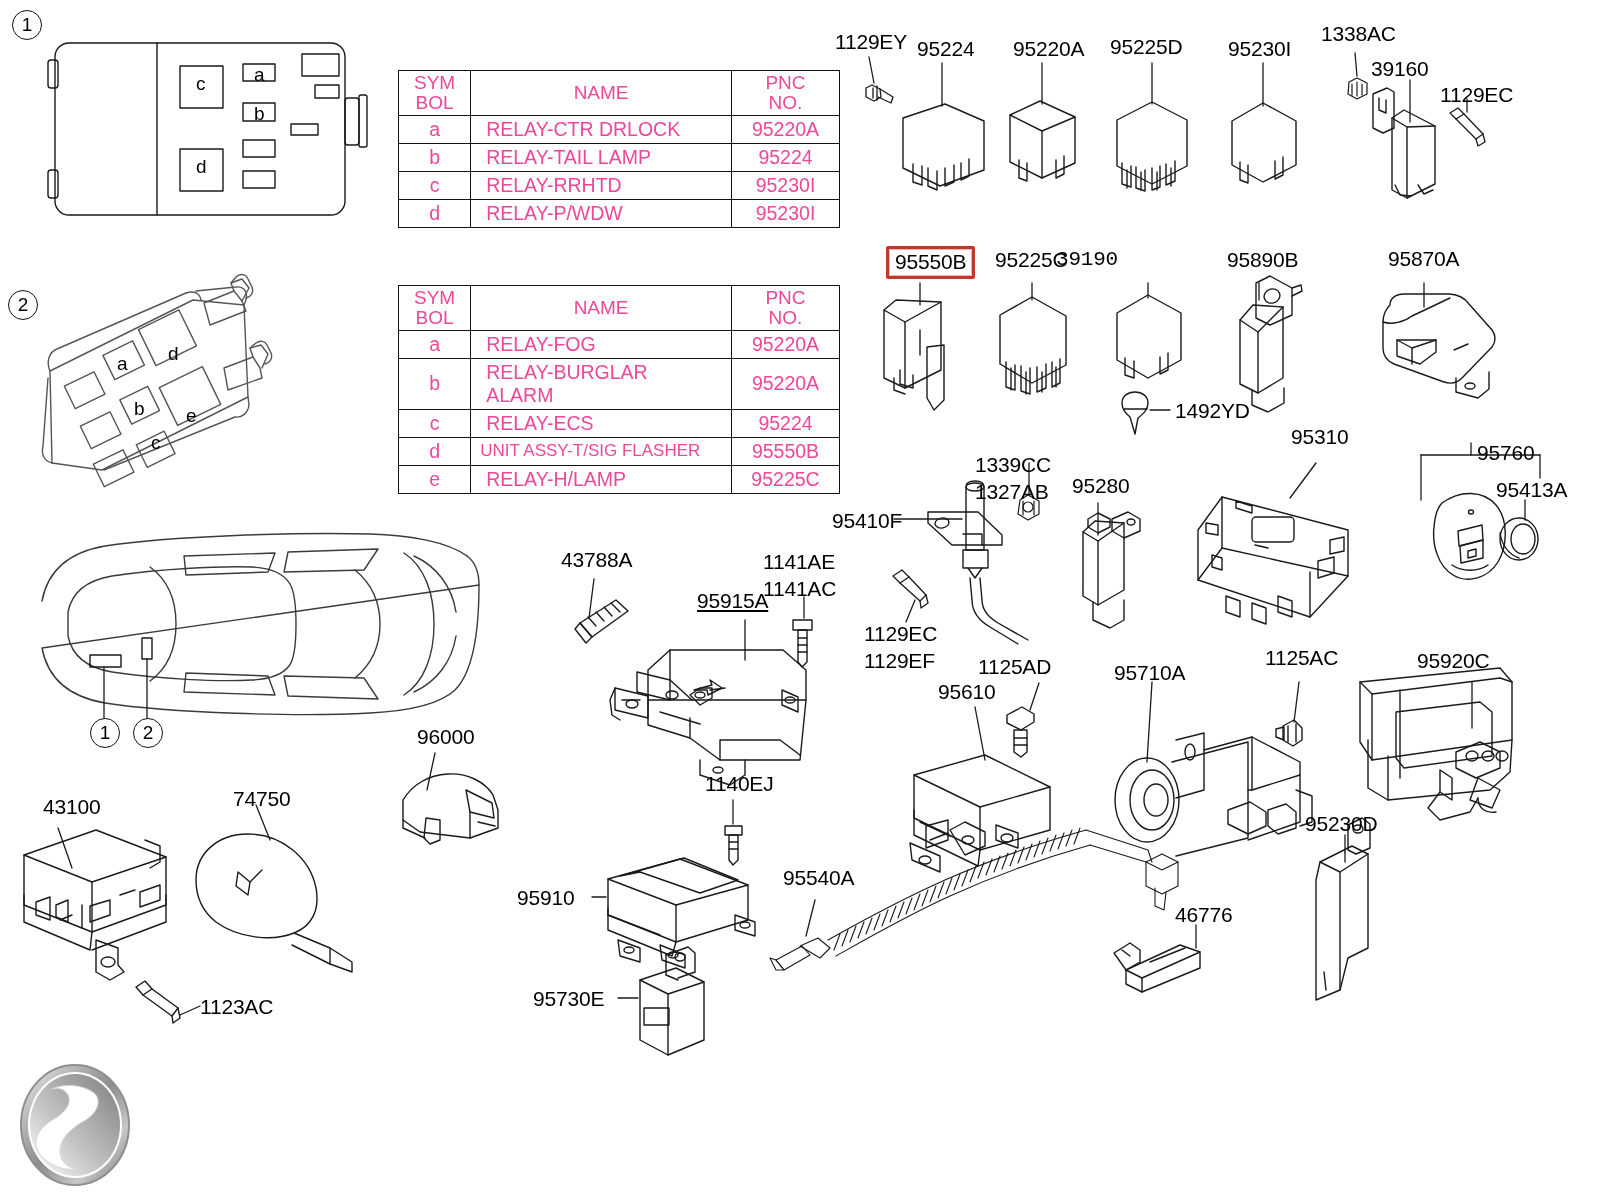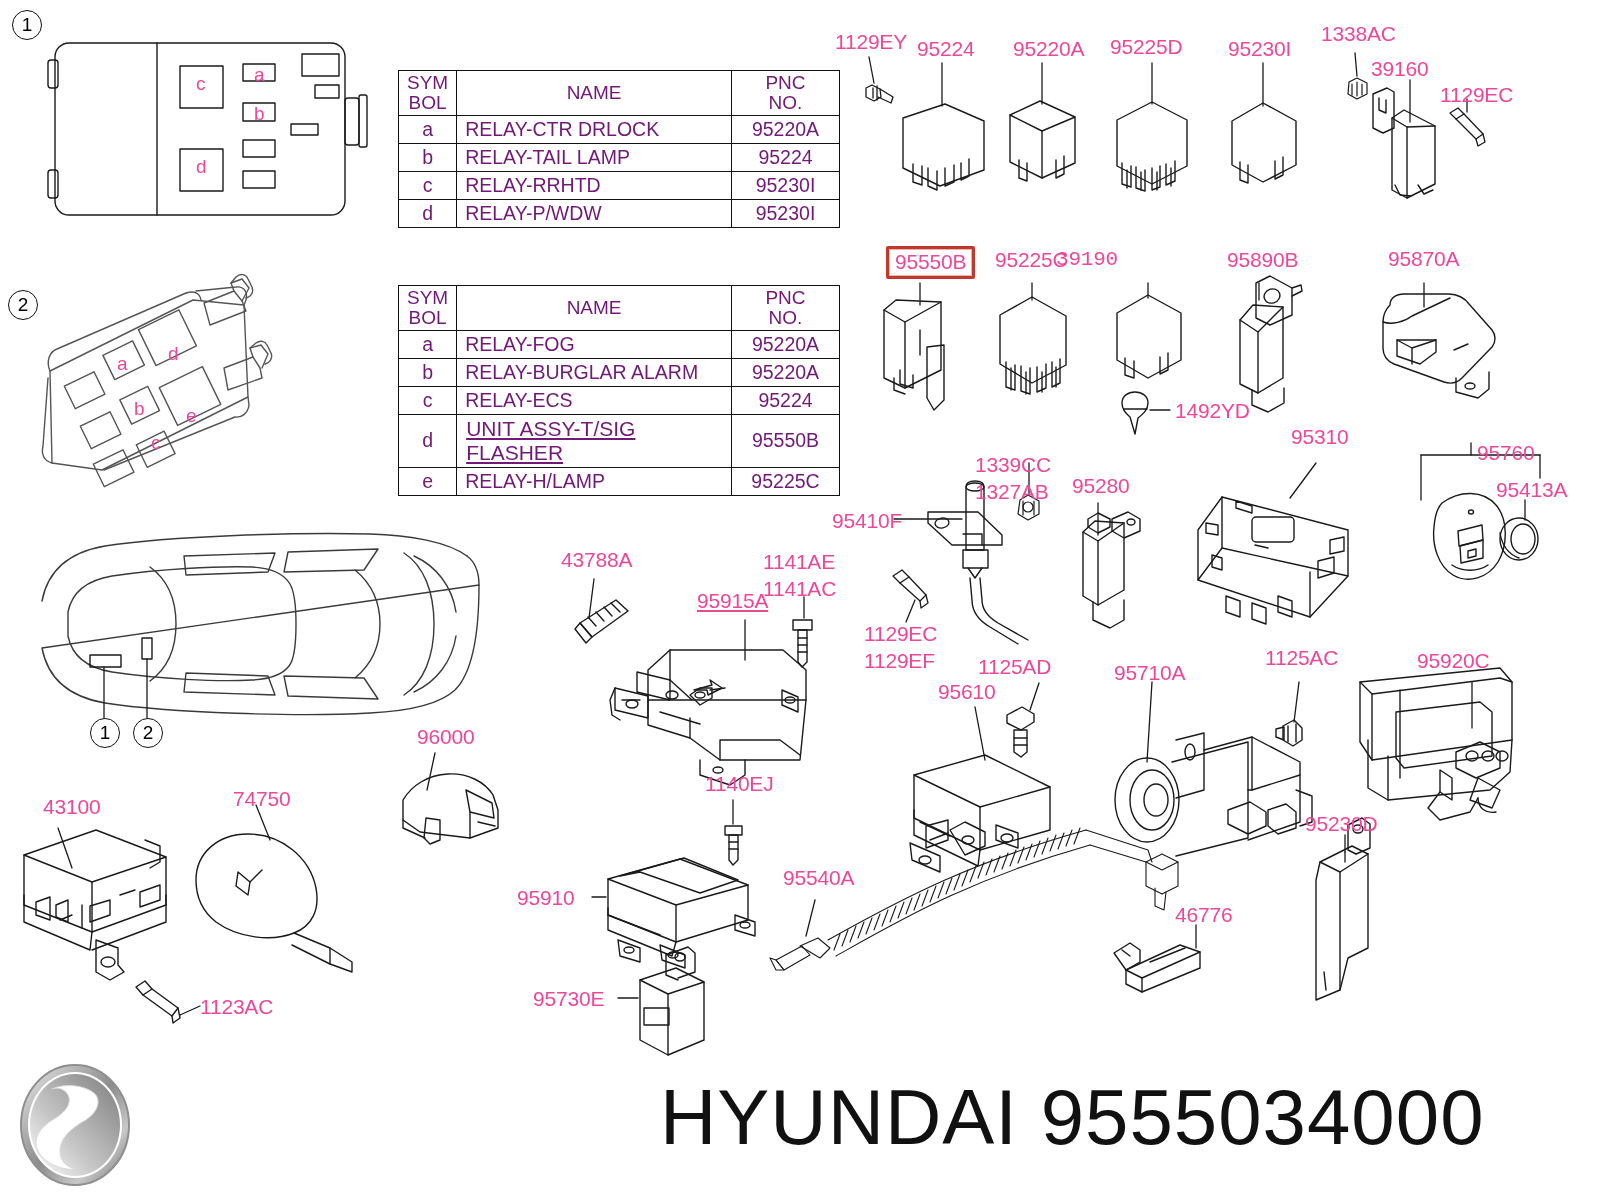--- a/index.html
+++ b/index.html
@@ -13,21 +13,21 @@
     width: 1600px;
     height: 1200px;
     background: #ffffff;
     font-family: "Liberation Sans", sans-serif;
     overflow: hidden;
   }
   .lbl {
     position: absolute;
     font-family: "Liberation Sans", sans-serif;
     font-size: 21px;
-    color: #ec4899;
+    color: #000000;
     white-space: nowrap;
     letter-spacing: -0.2px;
   }
   .lbl.two-line { line-height: 1.28; }
 
   
   .lbl.highlight {
     border: 3px solid #c0392b;
     background: #ffffff;
     padding: 1px 6px 2px 6px;
@@ -53,22 +53,22 @@
     position: absolute;
     border-collapse: collapse;
     font-family: "Liberation Sans", sans-serif;
     background: #fff;
   }
   table.relay-table th,
   table.relay-table td {
     border: 1.5px solid #111;
     font-size: 19.5px;
     font-weight: normal;
-    color: #701a75;
-    padding: 2px 8px;
+    color: #ec4899;
+    padding: 2px 15px;
     height: 27px;
     box-sizing: border-box;
   }
   table.relay-table th { text-align: center; line-height: 1.05; font-size: 19px;}
   td.c-sym { text-align: center; width: 44px; }
   td.c-name { text-align: left; padding-left: 12px; }
   td.c-pnc  { text-align: center; width: 108px; }
   th.h-sym { width: 44px; }
   th.h-pnc { width: 108px; }
 
@@ -744,21 +744,21 @@
         <td class="c-name">RELAY-BURGLAR ALARM</td>
         <td class="c-pnc">95220A</td>
       </tr>
       <tr>
         <td class="c-sym">c</td>
         <td class="c-name">RELAY-ECS</td>
         <td class="c-pnc">95224</td>
       </tr>
       <tr>
         <td class="c-sym">d</td>
-        <td class="c-name" style="font-size:21px; padding-left:9px;text-decoration:underline;">UNIT ASSY-T/SIG FLASHER</td>
+        <td class="c-name" style="font-size:17px; padding-left:9px;">UNIT ASSY-T/SIG FLASHER</td>
         <td class="c-pnc">95550B</td>
       </tr>
       <tr>
         <td class="c-sym">e</td>
         <td class="c-name">RELAY-H/LAMP</td>
         <td class="c-pnc">95225C</td>
       </tr>
     </tbody>
   </table>
 
@@ -835,15 +835,14 @@
       <ellipse cx="57" cy="62" rx="47" ry="53" fill="#ffffff"></ellipse>
       <ellipse cx="57" cy="62" rx="45" ry="51" fill="url(#gsil2)"></ellipse>
       <path d="M34 26 C46 20 66 22 76 30 C84 37 80 50 66 58
                C52 66 42 76 42 88 C42 98 48 104 58 106
                C44 108 26 100 20 88 C14 76 22 64 36 56
                C48 49 54 40 50 32 C47 26 40 24 34 26 Z" fill="#ffffff" stroke="#d8d8d8" stroke-width="1"></path>
       <ellipse cx="57" cy="62" rx="54" ry="60" fill="none" stroke="#8e8e8e" stroke-width="2"></ellipse>
     </svg>
   </div>
 
-  <div class="brand-title" style="left:660px; top:1072px;">HYUNDAI 9555034000</div>
 
 </div>
 
 </body></html>

